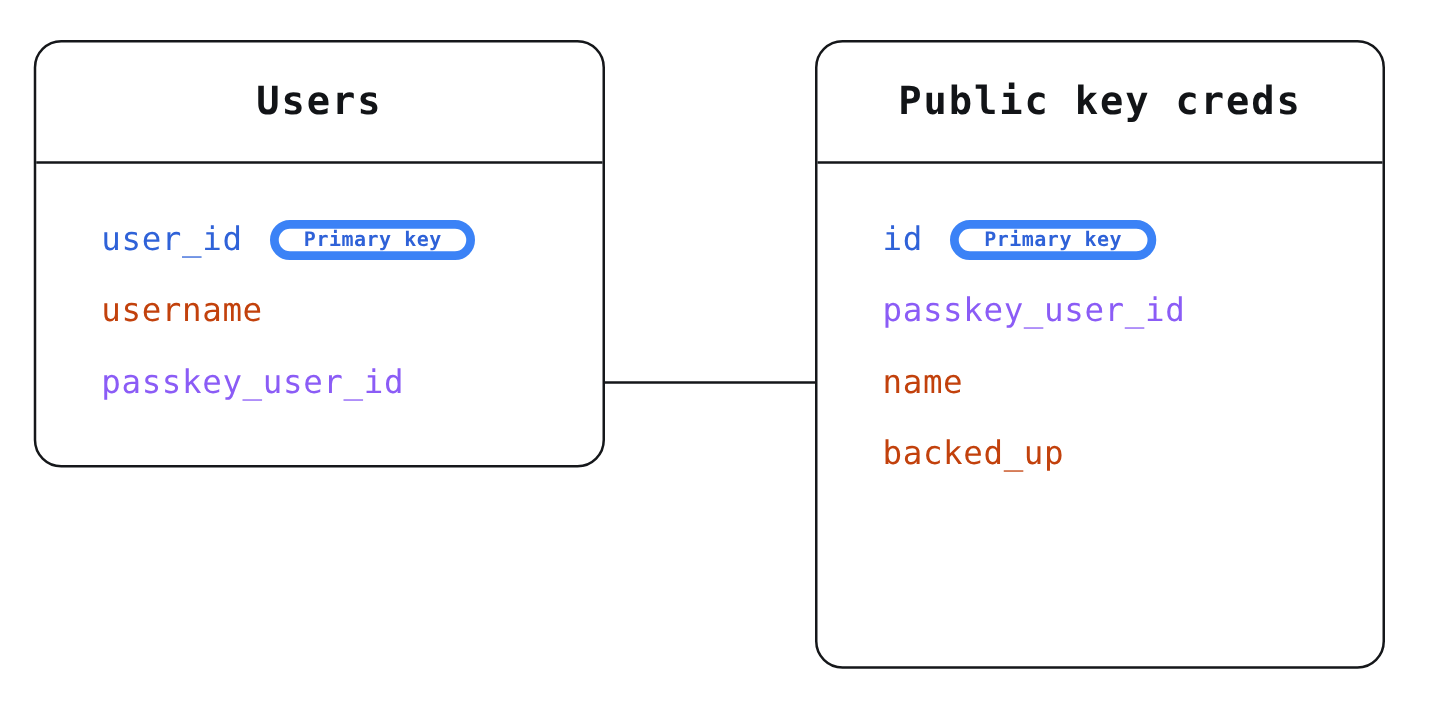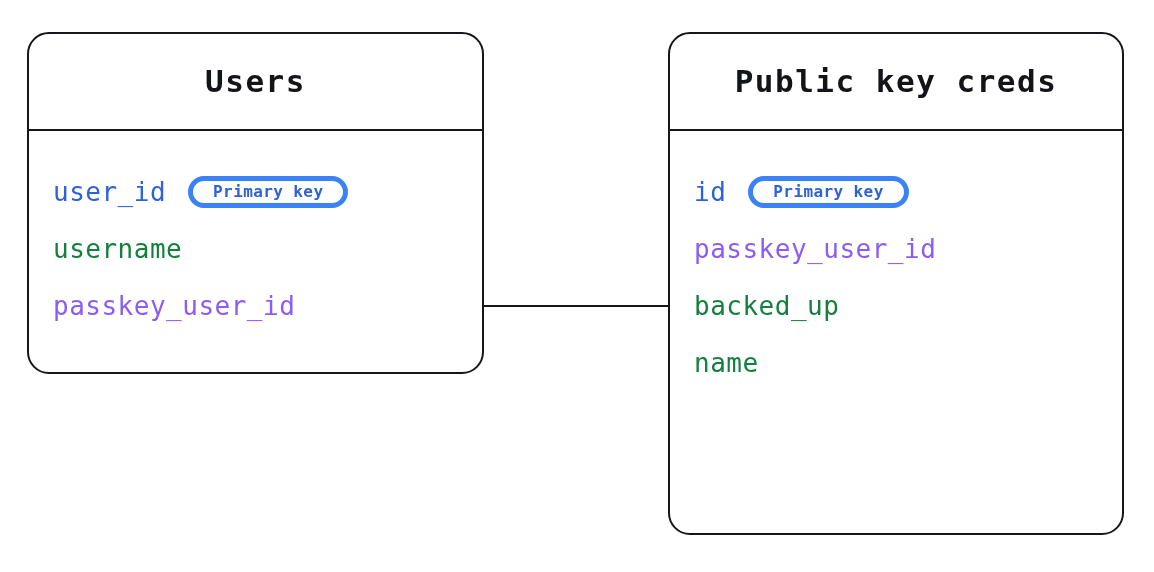--- a/index.html
+++ b/index.html
@@ -26,21 +26,21 @@
     border: 2px solid #15171a;
     border-radius: 22px;
   }
   #entity-users {
     left: 27px;
     top: 32px;
     width: 457px;
     height: 342px;
   }
   #entity-pkcreds {
-    left: 668px;
+    left: 652px;
     top: 32px;
     width: 456px;
     height: 503px;
   }
 
   .entity-header {
     position: absolute;
     left: 0;
     top: 0;
     right: 0;
@@ -59,52 +59,52 @@
     white-space: nowrap;
     line-height: 1;
   }
 
   .entity-fields {
     position: absolute;
     left: 0;
     right: 0;
     top: 97px;
     bottom: 0;
-    padding: 32px 0 0 24px;
+    padding: 32px 0 0 52px;
   }
 
   .field-row {
     display: flex;
     align-items: center;
     height: 57px;
   }
   .field-name {
     font-family: "DejaVu Sans Mono", monospace;
     font-size: 26px;
     letter-spacing: 0.5px;
-    color: #15803d;
+    color: #c2410c;
     white-space: nowrap;
     line-height: 1;
   }
   .field-name.pk {
     color: #2f62d8;
   }
   .field-name.fk {
     color: #8b5cf6;
   }
 
   .badge {
     display: inline-flex;
     align-items: center;
     justify-content: center;
     box-sizing: border-box;
     margin-left: 22px;
     height: 32px;
     padding: 0 20px;
-    border: 5px solid #3b82f6;
+    border: 7px solid #3b82f6;
     border-radius: 999px;
     color: #2f62d8;
     font-family: "DejaVu Sans Mono", monospace;
     font-weight: bold;
     font-size: 16px;
     letter-spacing: 0.4px;
     white-space: nowrap;
     line-height: 1;
     background: #ffffff;
   }
@@ -158,24 +158,24 @@
         <span class="field-name pk">id</span>
         <span class="badge">Primary key</span>
       </div>
 
 
       <div class="field-row">
         <span class="field-name fk">passkey_user_id</span>
       </div>
 
       <div class="field-row">
-        <span class="field-name">backed_up</span>
+        <span class="field-name">name</span>
       </div>
 
       <div class="field-row">
-        <span class="field-name">name</span>
+        <span class="field-name">backed_up</span>
       </div>
 
 
     </div>
   </div>
 
 </div>
 
 </body></html>

